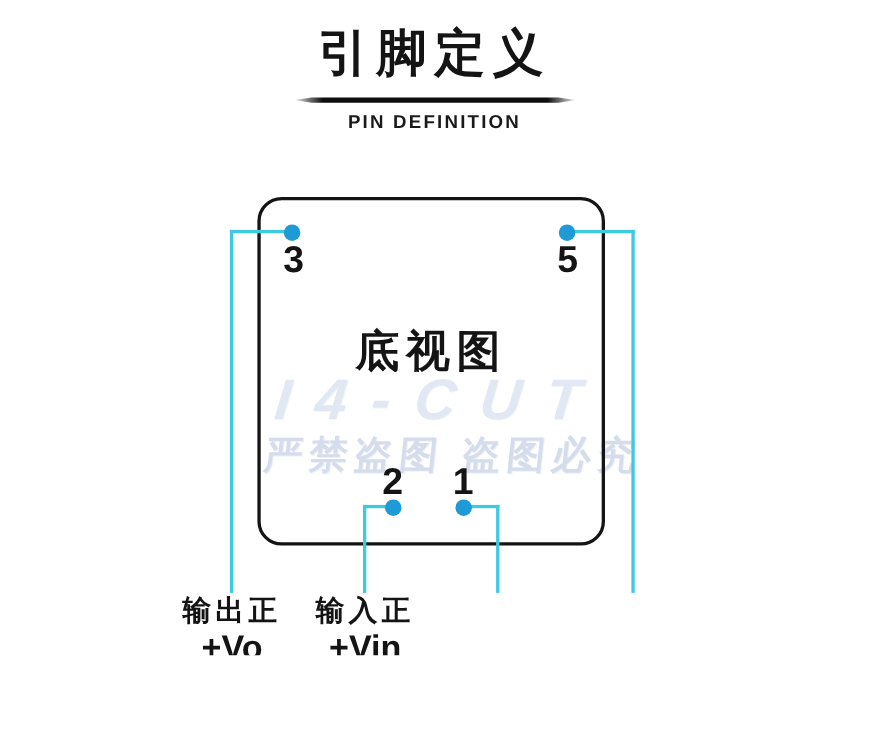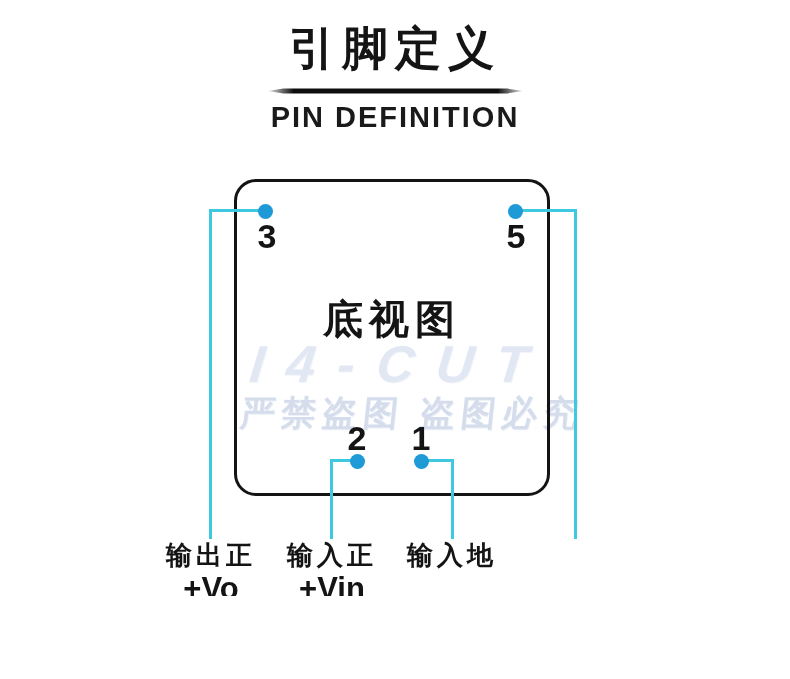--- a/index.html
+++ b/index.html
@@ -27,21 +27,21 @@
     position: absolute;
     left: 268px; top: 87px;
     width: 255px; height: 8px;
     background: linear-gradient(90deg, rgba(17,17,17,0.12) 0%, #0e0e0e 10%, #0e0e0e 90%, rgba(17,17,17,0.12) 100%);
     clip-path: polygon(0% 50%, 6% 20%, 94% 20%, 100% 50%, 94% 80%, 6% 80%);
   }
   .page-subtitle {
     position: absolute;
     left: 0; right: 0; top: 101px;
     text-align: center;
-    font-size: 29px;
+    font-size: 17px;
     font-weight: 700;
     letter-spacing: 2px;
     color: #1a1a1a;
   }
 
   
   .watermark-brand {
     position: absolute;
     left: 400px; top: 334px;
     transform: translateX(-50%) skewX(-6deg);
@@ -192,16 +192,15 @@
 
   <div class="pin-label label-2">
     <div class="cn">输入正</div>
     <div class="en">+Vin</div>
   </div>
   <div class="pin-label label-1">
     <div class="cn">输出正</div>
     <div class="en">+Vo</div>
   </div>
   <div class="pin-label label-3">
-    <div class="cn">输入地</div>
   </div>
 
 </div>
 
 </body></html>

